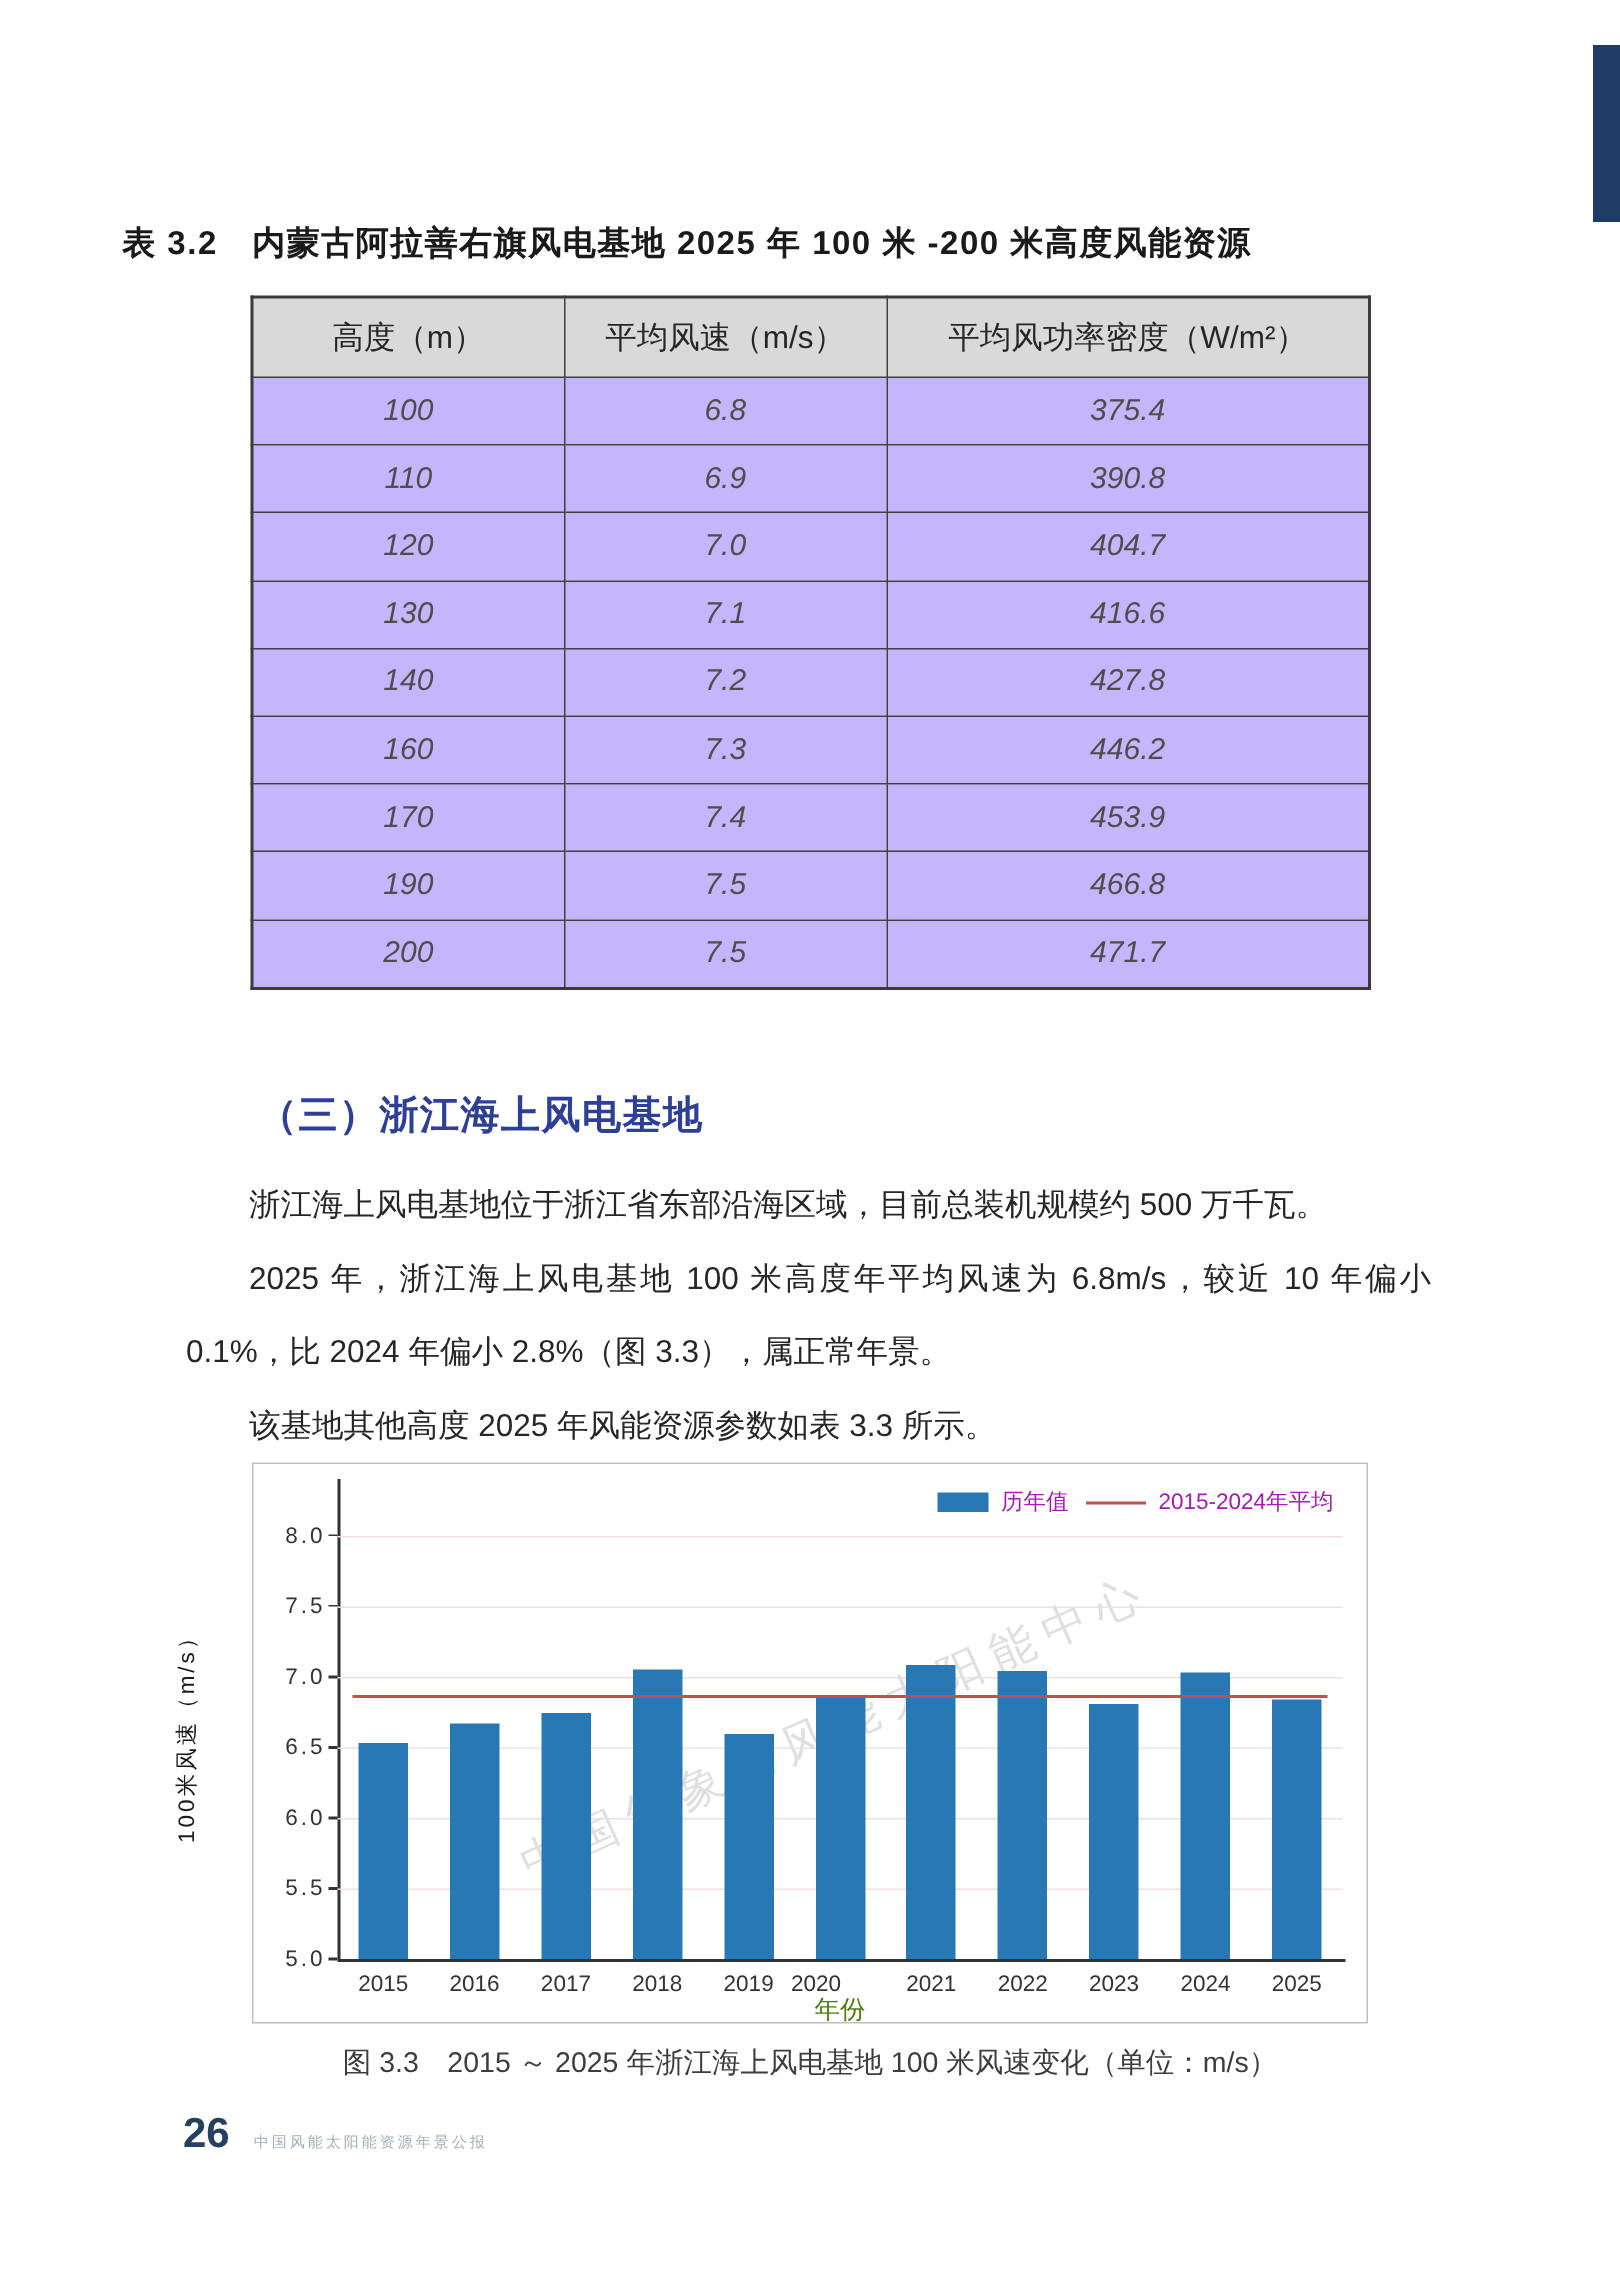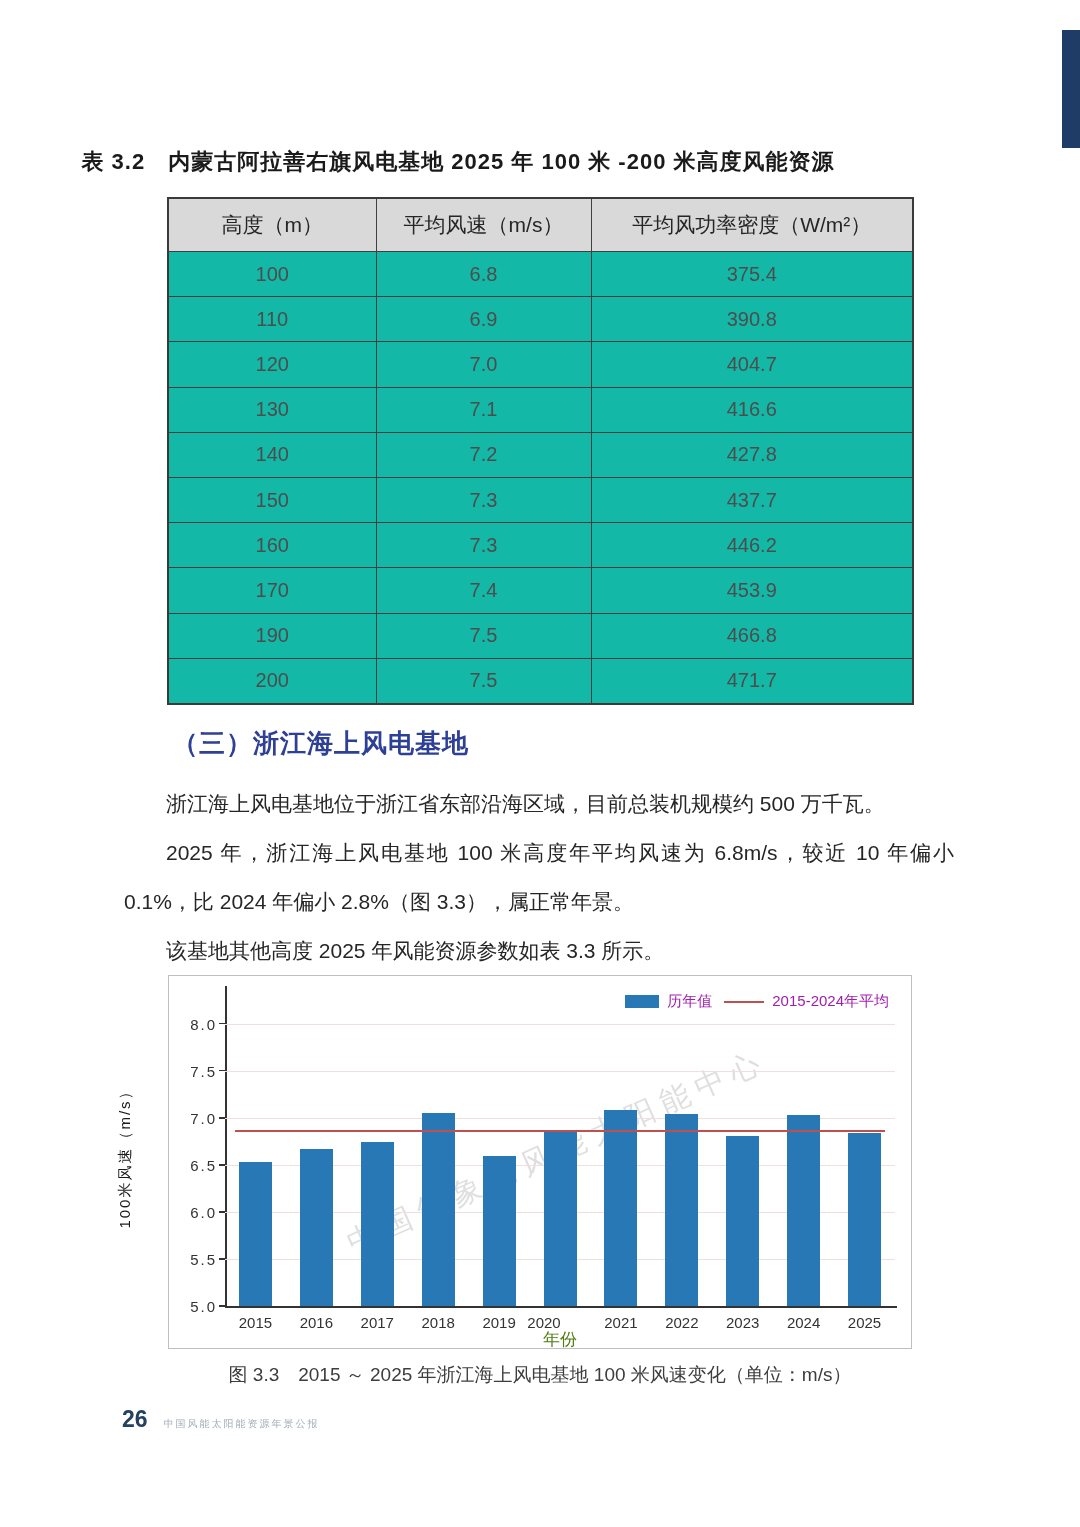--- a/index.html
+++ b/index.html
@@ -16,21 +16,21 @@
   
   .tbl-wrap{position:absolute;left:167px;top:197px;width:745px;}
   table.wind{border-collapse:collapse;width:745px;table-layout:fixed;}
   table.wind col:nth-child(1){width:208px;}
   table.wind col:nth-child(2){width:215px;}
   table.wind col:nth-child(3){width:322px;}
   table.wind th,table.wind td{border:1.5px solid #404040;text-align:center;
     font-weight:normal;padding:4px;}
   table.wind{border:2px solid #3a3a3a;}
   table.wind th{background:#d9d9d9;height:44px;font-size:21px;color:#262626;}
-  table.wind td{height:36.2px;font-size:20px;color:#4d4d4d;background:#14b8a6;}
+  table.wind td{height:36.2px;font-size:20px;color:#4d4d4d;background:#c4b5fd;font-style:italic;}
 
   
   .section-heading{position:absolute;left:172px;top:726px;font-size:26px;font-weight:bold;
     color:#2e3f96;letter-spacing:1px;}
 
   
   .body-text{position:absolute;left:124px;top:779px;width:830px;font-size:21px;color:#262626;
     line-height:49px;text-align:justify;}
   .body-text p{margin:0;text-indent:2em;}
 
@@ -60,21 +60,21 @@
   .watermark{position:absolute;left:180px;top:248px;white-space:nowrap;font-size:30px;
     color:rgba(110,110,110,0.22);letter-spacing:8px;transform:rotate(-24deg);
     transform-origin:left center;pointer-events:none;}
 
   
   .figure-caption{position:absolute;left:0;top:1362px;width:1080px;text-align:center;
     font-size:19px;color:#3d3d3d;}
 
   
   .footer{position:absolute;left:122px;top:1406px;display:flex;align-items:baseline;gap:16px;}
-  .page-number{font-size:23px;font-weight:bold;color:#24415f;}
+  .page-number{font-size:28px;font-weight:bold;color:#24415f;}
   .booklet-title{font-size:10px;color:#a3aeb9;letter-spacing:2px;}
 </style>
 </head>
 <body>
 
 <div id="page">
 
   <div class="side-tab"></div>
 
   <div class="table-title">表 3.2　内蒙古阿拉善右旗风电基地 2025 年 100 米 -200 米高度风能资源</div>
@@ -111,25 +111,20 @@
           </tr>
           <tr>
             <td>130</td>
             <td>7.1</td>
             <td>416.6</td>
           </tr>
           <tr>
             <td>140</td>
             <td>7.2</td>
             <td>427.8</td>
-          </tr>
-          <tr>
-            <td>150</td>
-            <td>7.3</td>
-            <td>437.7</td>
           </tr>
           <tr>
             <td>160</td>
             <td>7.3</td>
             <td>446.2</td>
           </tr>
           <tr>
             <td>170</td>
             <td>7.4</td>
             <td>453.9</td>

